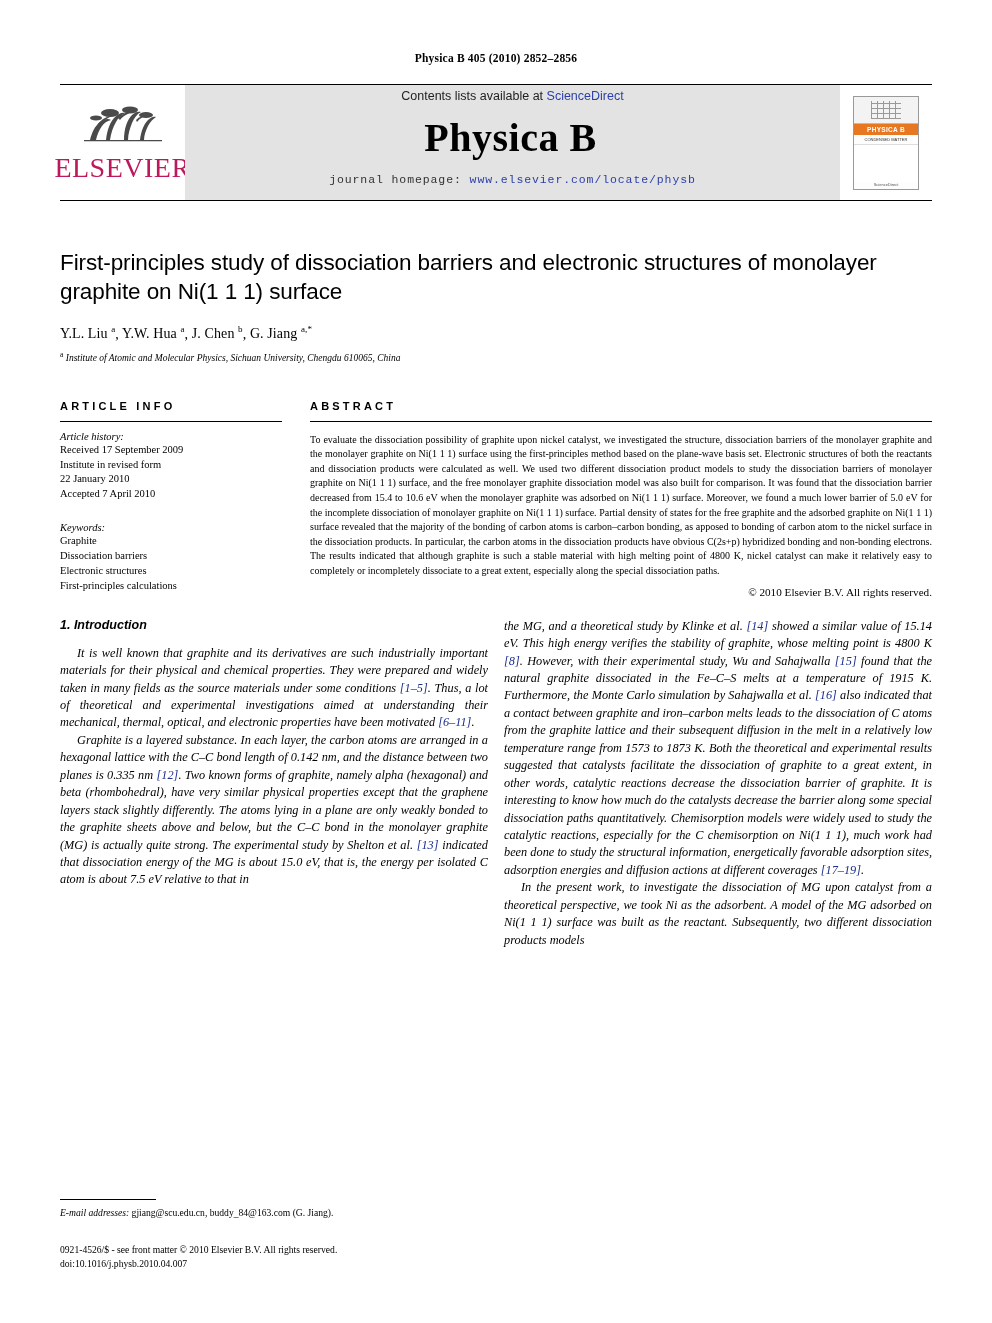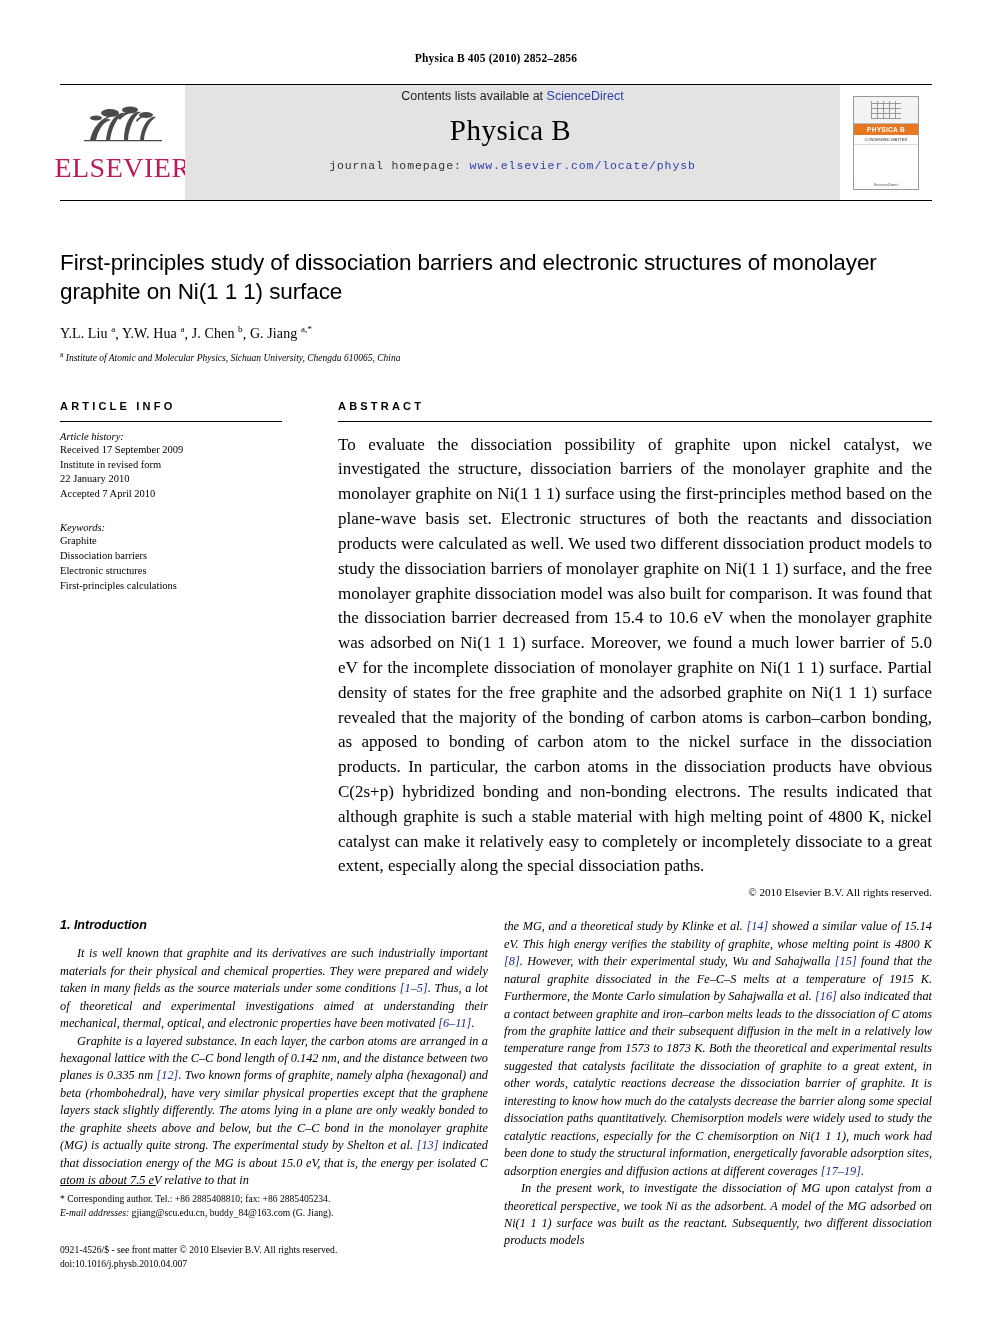--- a/index.html
+++ b/index.html
@@ -76,23 +76,24 @@
     font-family: "Liberation Sans", sans-serif;
     font-size: 12.5px;
     color: #222;
     margin-top: 4px;
   }
   .contents-line .sd {
     color: #2b3faa;
   }
   .journal-name {
     font-family: "Liberation Serif", serif;
-    font-size: 29px;
+    font-size: 40px;
     margin: 11px 4px 12px 0;
     letter-spacing: 0.5px;
+    font-weight: bold;
   }
   .homepage-line {
     font-family: Liberation Mono, monospace;
     font-size: 11.5px;
     letter-spacing: 0.9px;
     color: #333;
     margin-bottom: 3px;
   }
   .homepage-line .url {
     color: #2b3faa;
@@ -193,21 +194,20 @@
     display: flex;
     margin-top: 34px;
     gap: 28px;
   }
   .col-info {
     width: 222px;
     flex: 0 0 222px;
   }
   .col-abs {
     flex: 1 1 auto;
-    margin-left: 28px;
   }
   .sec-head {
     font-family: "Liberation Sans", sans-serif;
     font-size: 11px;
     font-weight: bold;
     letter-spacing: 3.2px;
     text-transform: uppercase;
   }
   .rule {
     border-top: 1px solid #000;
@@ -223,21 +223,21 @@
     font-style: italic;
     font-size: 10.5px;
     margin-bottom: 1px;
   }
   .info-list {
     font-size: 10.5px;
     line-height: 1.42;
   }
   .info-gap { height: 20px; }
   .abstract-text {
-    font-size: 17px;
+    font-size: 10px;
     line-height: 1.46;
     text-align: justify;
   }
   .copyright {
     text-align: right;
     font-size: 11.2px;
     margin-top: 7px;
   }
 
   
@@ -405,21 +405,20 @@
     </div>
 
     <div class="bcol">
       <p class="para" style="text-indent:0">the MG, and a theoretical study by Klinke et al. <span class="cite">[14]</span> showed a similar value of 15.14 eV. This high energy verifies the stability of graphite, whose melting point is 4800 K <span class="cite">[8]</span>. However, with their experimental study, Wu and Sahajwalla <span class="cite">[15]</span> found that the natural graphite dissociated in the Fe–C–S melts at a temperature of 1915 K. Furthermore, the Monte Carlo simulation by Sahajwalla et al. <span class="cite">[16]</span> also indicated that a contact between graphite and iron–carbon melts leads to the dissociation of C atoms from the graphite lattice and their subsequent diffusion in the melt in a relatively low temperature range from 1573 to 1873 K. Both the theoretical and experimental results suggested that catalysts facilitate the dissociation of graphite to a great extent, in other words, catalytic reactions decrease the dissociation barrier of graphite. It is interesting to know how much do the catalysts decrease the barrier along some special dissociation paths quantitatively. Chemisorption models were widely used to study the catalytic reactions, especially for the C chemisorption on Ni(1 1 1), much work had been done to study the structural information, energetically favorable adsorption sites, adsorption energies and diffusion actions at different coverages <span class="cite">[17–19]</span>.</p>
       <p class="para">In the present work, to investigate the dissociation of MG upon catalyst from a theoretical perspective, we took Ni as the adsorbent. A model of the MG adsorbed on Ni(1 1 1) surface was built as the reactant. Subsequently, two different dissociation products models</p>
     </div>
   </div>
 
   <div class="footer-note">
     <div class="footer-rule"></div>
-    <div class="fn-line">* Corresponding author. Tel.: +86 2885408810; fax: +86 2885405234.</div>
     <div class="fn-line">
       <span class="em">E-mail addresses:</span>
       <span>gjiang@scu.edu.cn, buddy_84@163.com (G. Jiang).</span>
     </div>
   </div>
 
   <div class="imprint">
     <div>0921-4526/$ - see front matter © 2010 Elsevier B.V. All rights reserved.</div>
     <div>doi:10.1016/j.physb.2010.04.007</div>
   </div>

